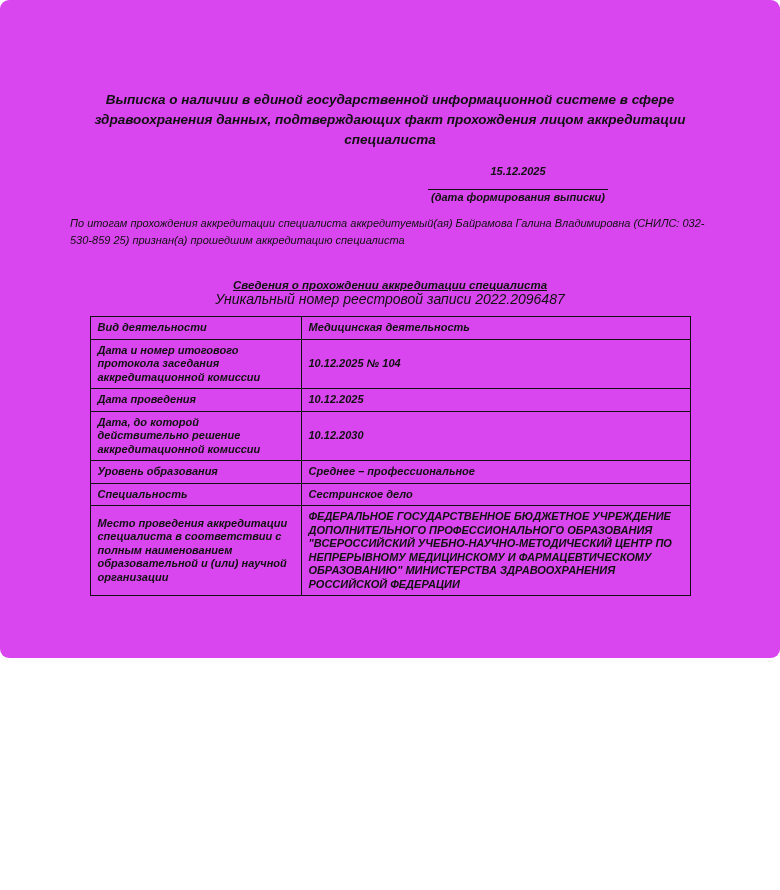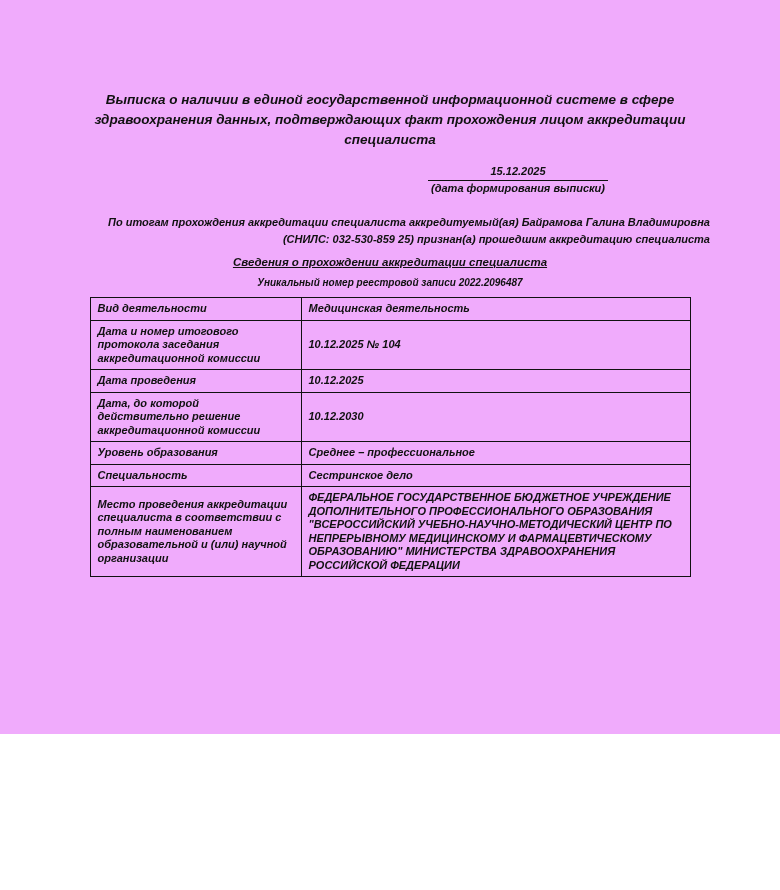--- a/index.html
+++ b/index.html
@@ -4,24 +4,25 @@
 <style>
   * { margin: 0; padding: 0; box-sizing: border-box; }
   html, body { background: #ffffff; }
   body {
     width: 780px; height: 890px;
     font-family: "Liberation Sans", sans-serif;
     color: #111111;
     overflow: hidden;
   }
   .page {
-    width: 780px; height: 734px;
-    background: #f0abfc;
+    width: 780px; height: 658px;
+    background: #d946ef;
     padding-top: 90px;
     position: relative;
+    border-radius: 9px;
   }
   .doc-title {
     width: 600px;
     margin: 0 auto;
     text-align: center;
     font-size: 13.5px;
     line-height: 20px;
     font-weight: bold;
     font-style: italic;
   }
@@ -29,50 +30,49 @@
     width: 180px;
     margin-left: 428px;
     margin-top: 15px;
     font-weight: bold;
     font-style: italic;
     font-size: 11px;
     text-align: center;
   }
   .date-value {
     display: block;
-    padding-bottom: 3px;
+    padding-bottom: 12px;
     border-bottom: 1.5px solid #111111;
   }
   .date-caption {
     display: block;
     padding-top: 1px;
     font-size: 11px;
   }
   .intro-paragraph {
     width: 640px;
-    margin: 20px auto 0 auto;
-    text-align: right;
+    margin: 12px auto 0 auto;
+    text-align: left;
     font-size: 11px;
     line-height: 17px;
-    font-weight: bold;
+    font-weight: normal;
     font-style: italic;
   }
   .section-title {
-    margin-top: 8px;
+    margin-top: 30px;
     text-align: center;
     font-size: 11.5px;
     font-weight: bold;
     font-style: italic;
     text-decoration: underline;
   }
   .registry-title {
-    margin-top: 9px;
     text-align: center;
-    font-size: 10px;
-    font-weight: bold;
+    font-size: 14px;
+    font-weight: normal;
     font-style: italic;
   }
   table.acc-table {
     width: 601px;
     margin: 9px auto 0 auto;
     border-collapse: collapse;
     table-layout: fixed;
   }
   table.acc-table td {
     border: 1.5px solid #111111;

